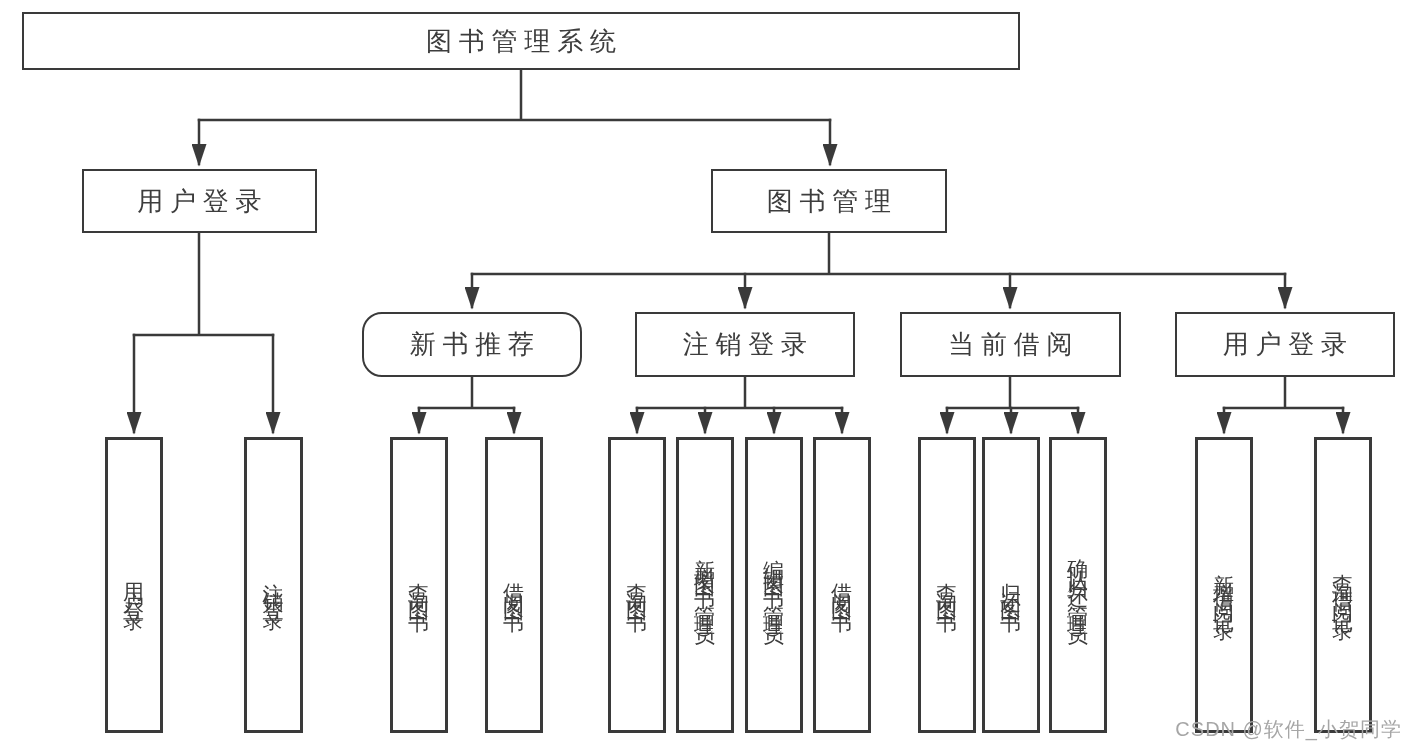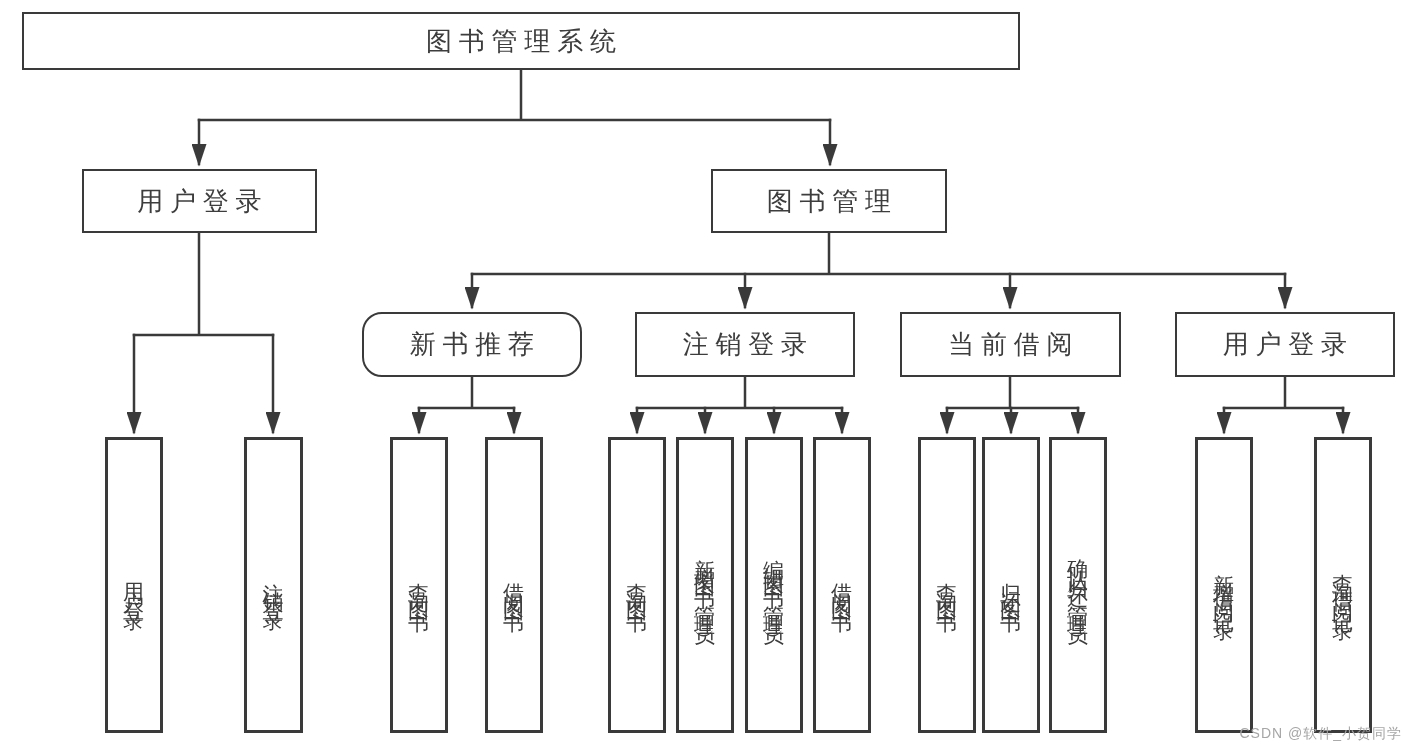--- a/index.html
+++ b/index.html
@@ -24,21 +24,21 @@
   .vtext{
     writing-mode:vertical-rl;
     text-orientation:mixed;
     font-size:21px;
     line-height:1;
     letter-spacing:0.45em;
     white-space:nowrap;
   }
   .watermark{
     position:absolute;right:3px;bottom:4px;
-    font-size:14px;color:#a6a6a6;letter-spacing:1px;
+    font-size:20px;color:#a6a6a6;letter-spacing:1px;
     white-space:nowrap;
   }
 </style>
 </head>
 <body>
 
 <div class="stage">
 
   <svg class="connectors" viewBox="0 0 1405 747" xmlns="http://www.w3.org/2000/svg">
     <defs>

